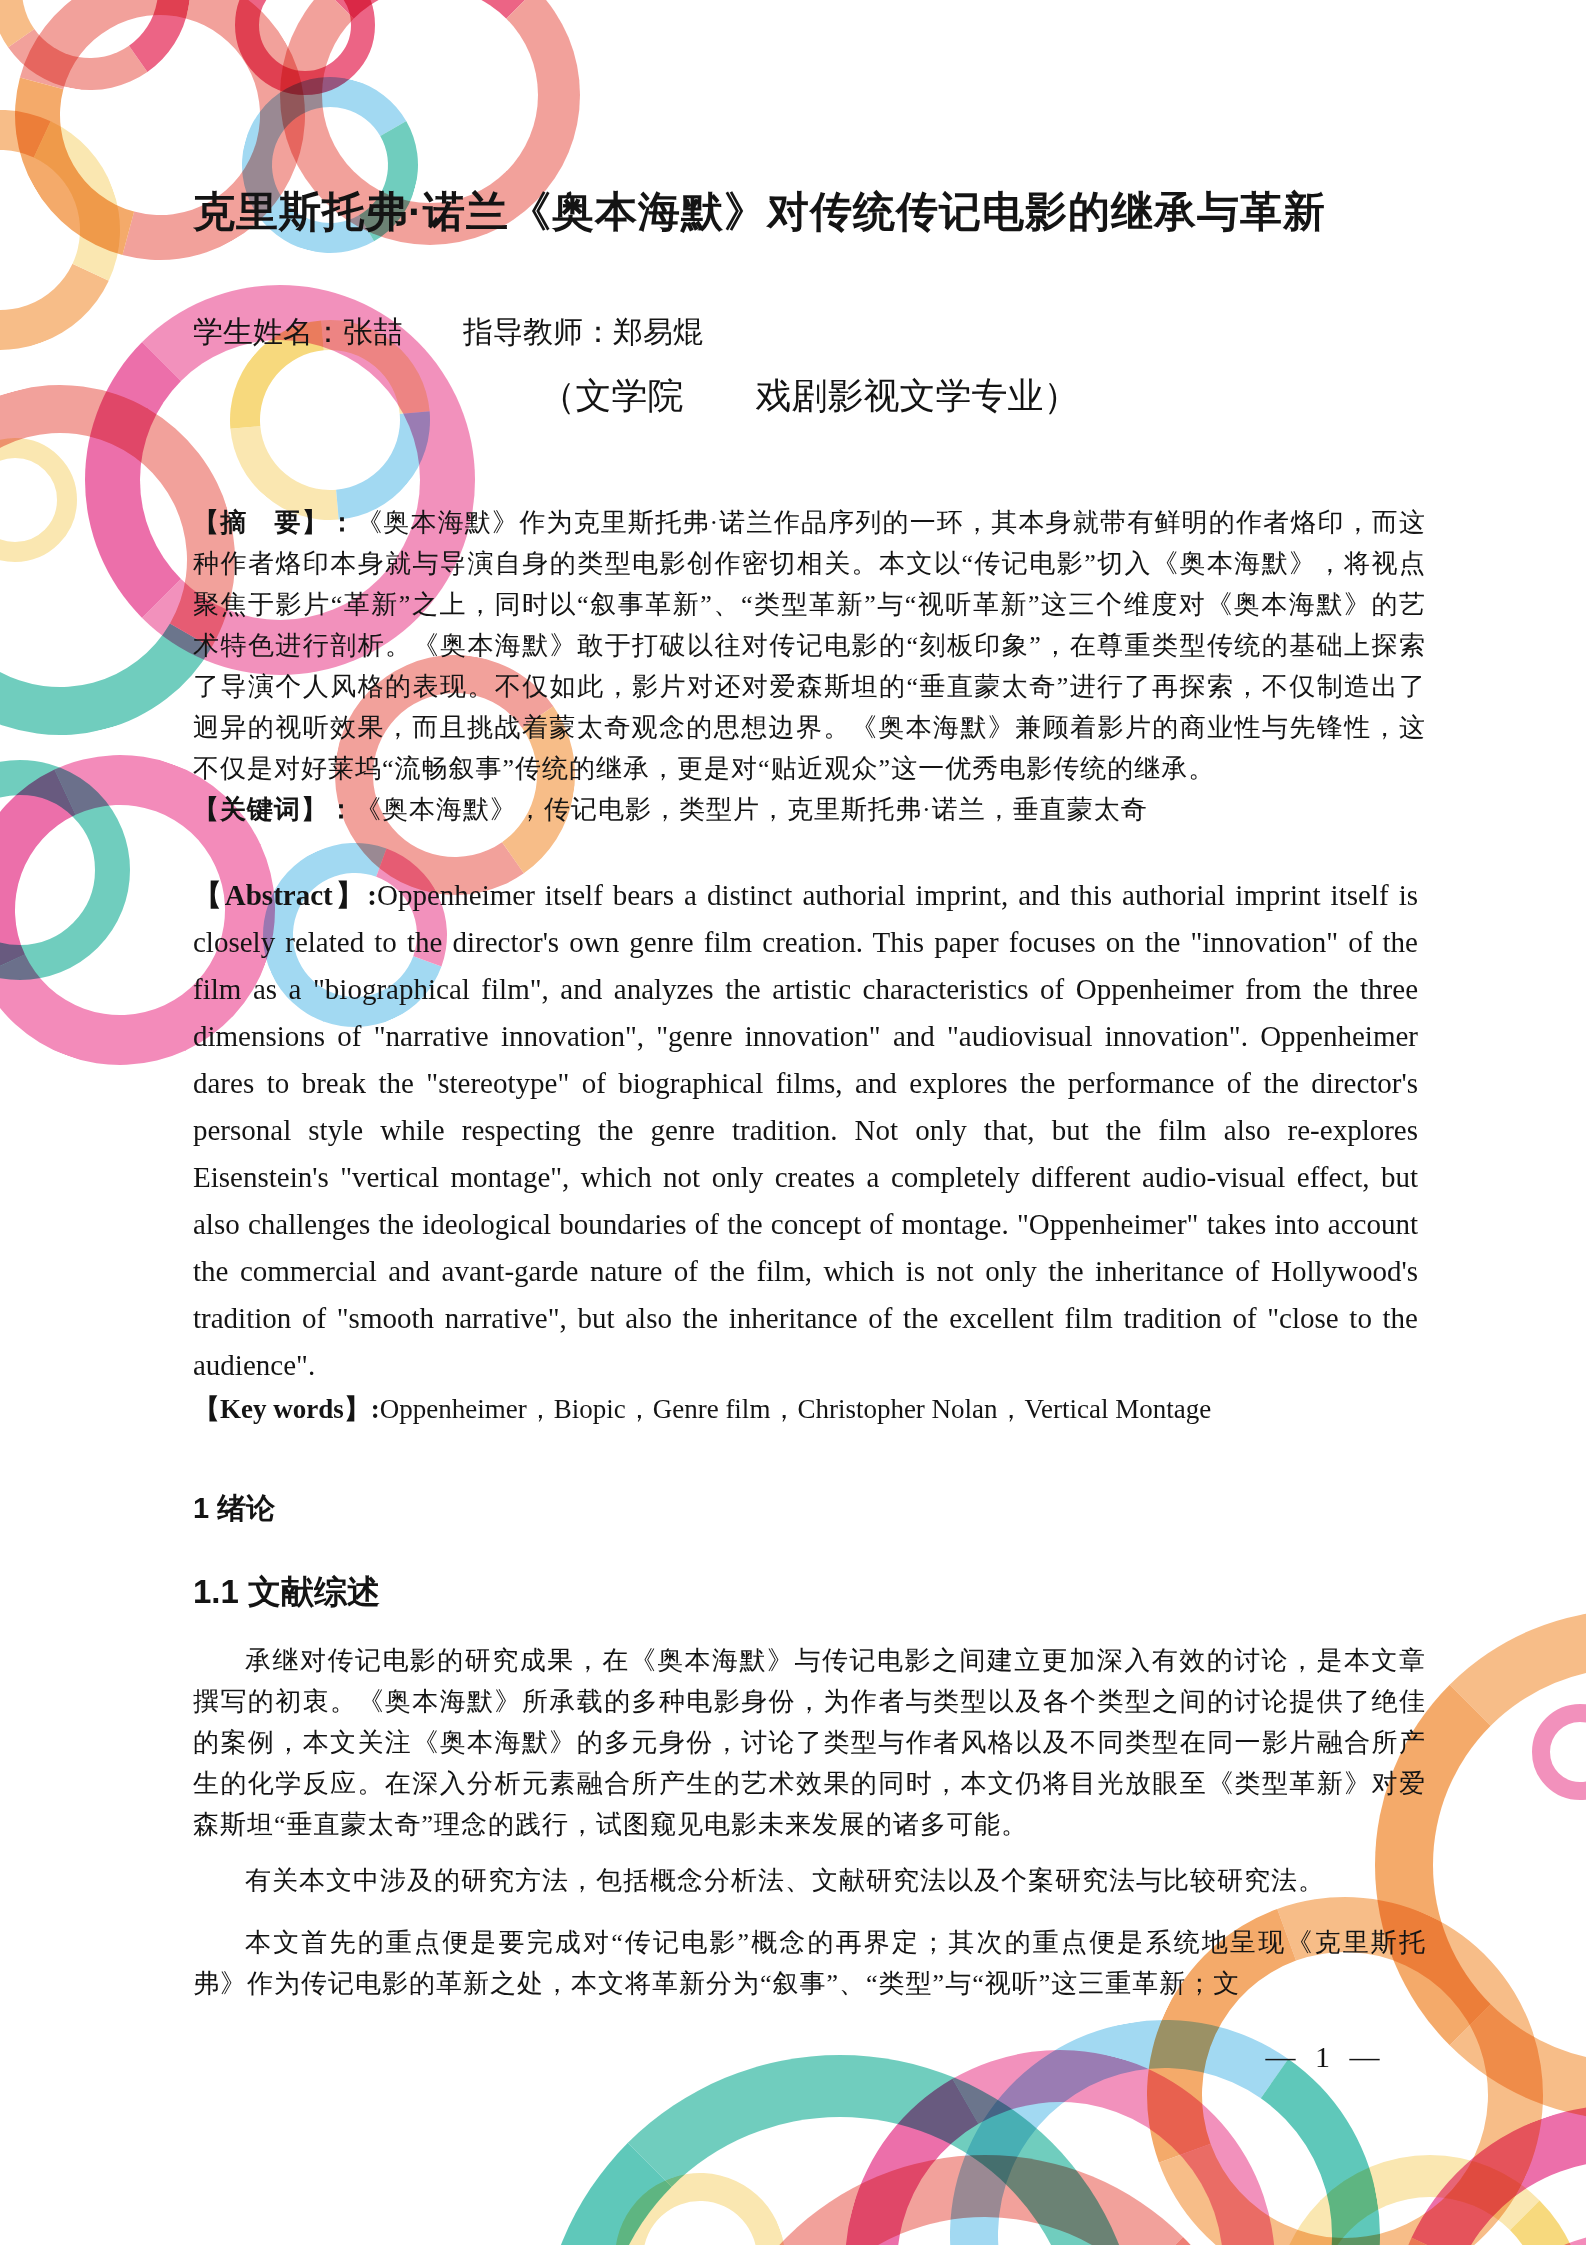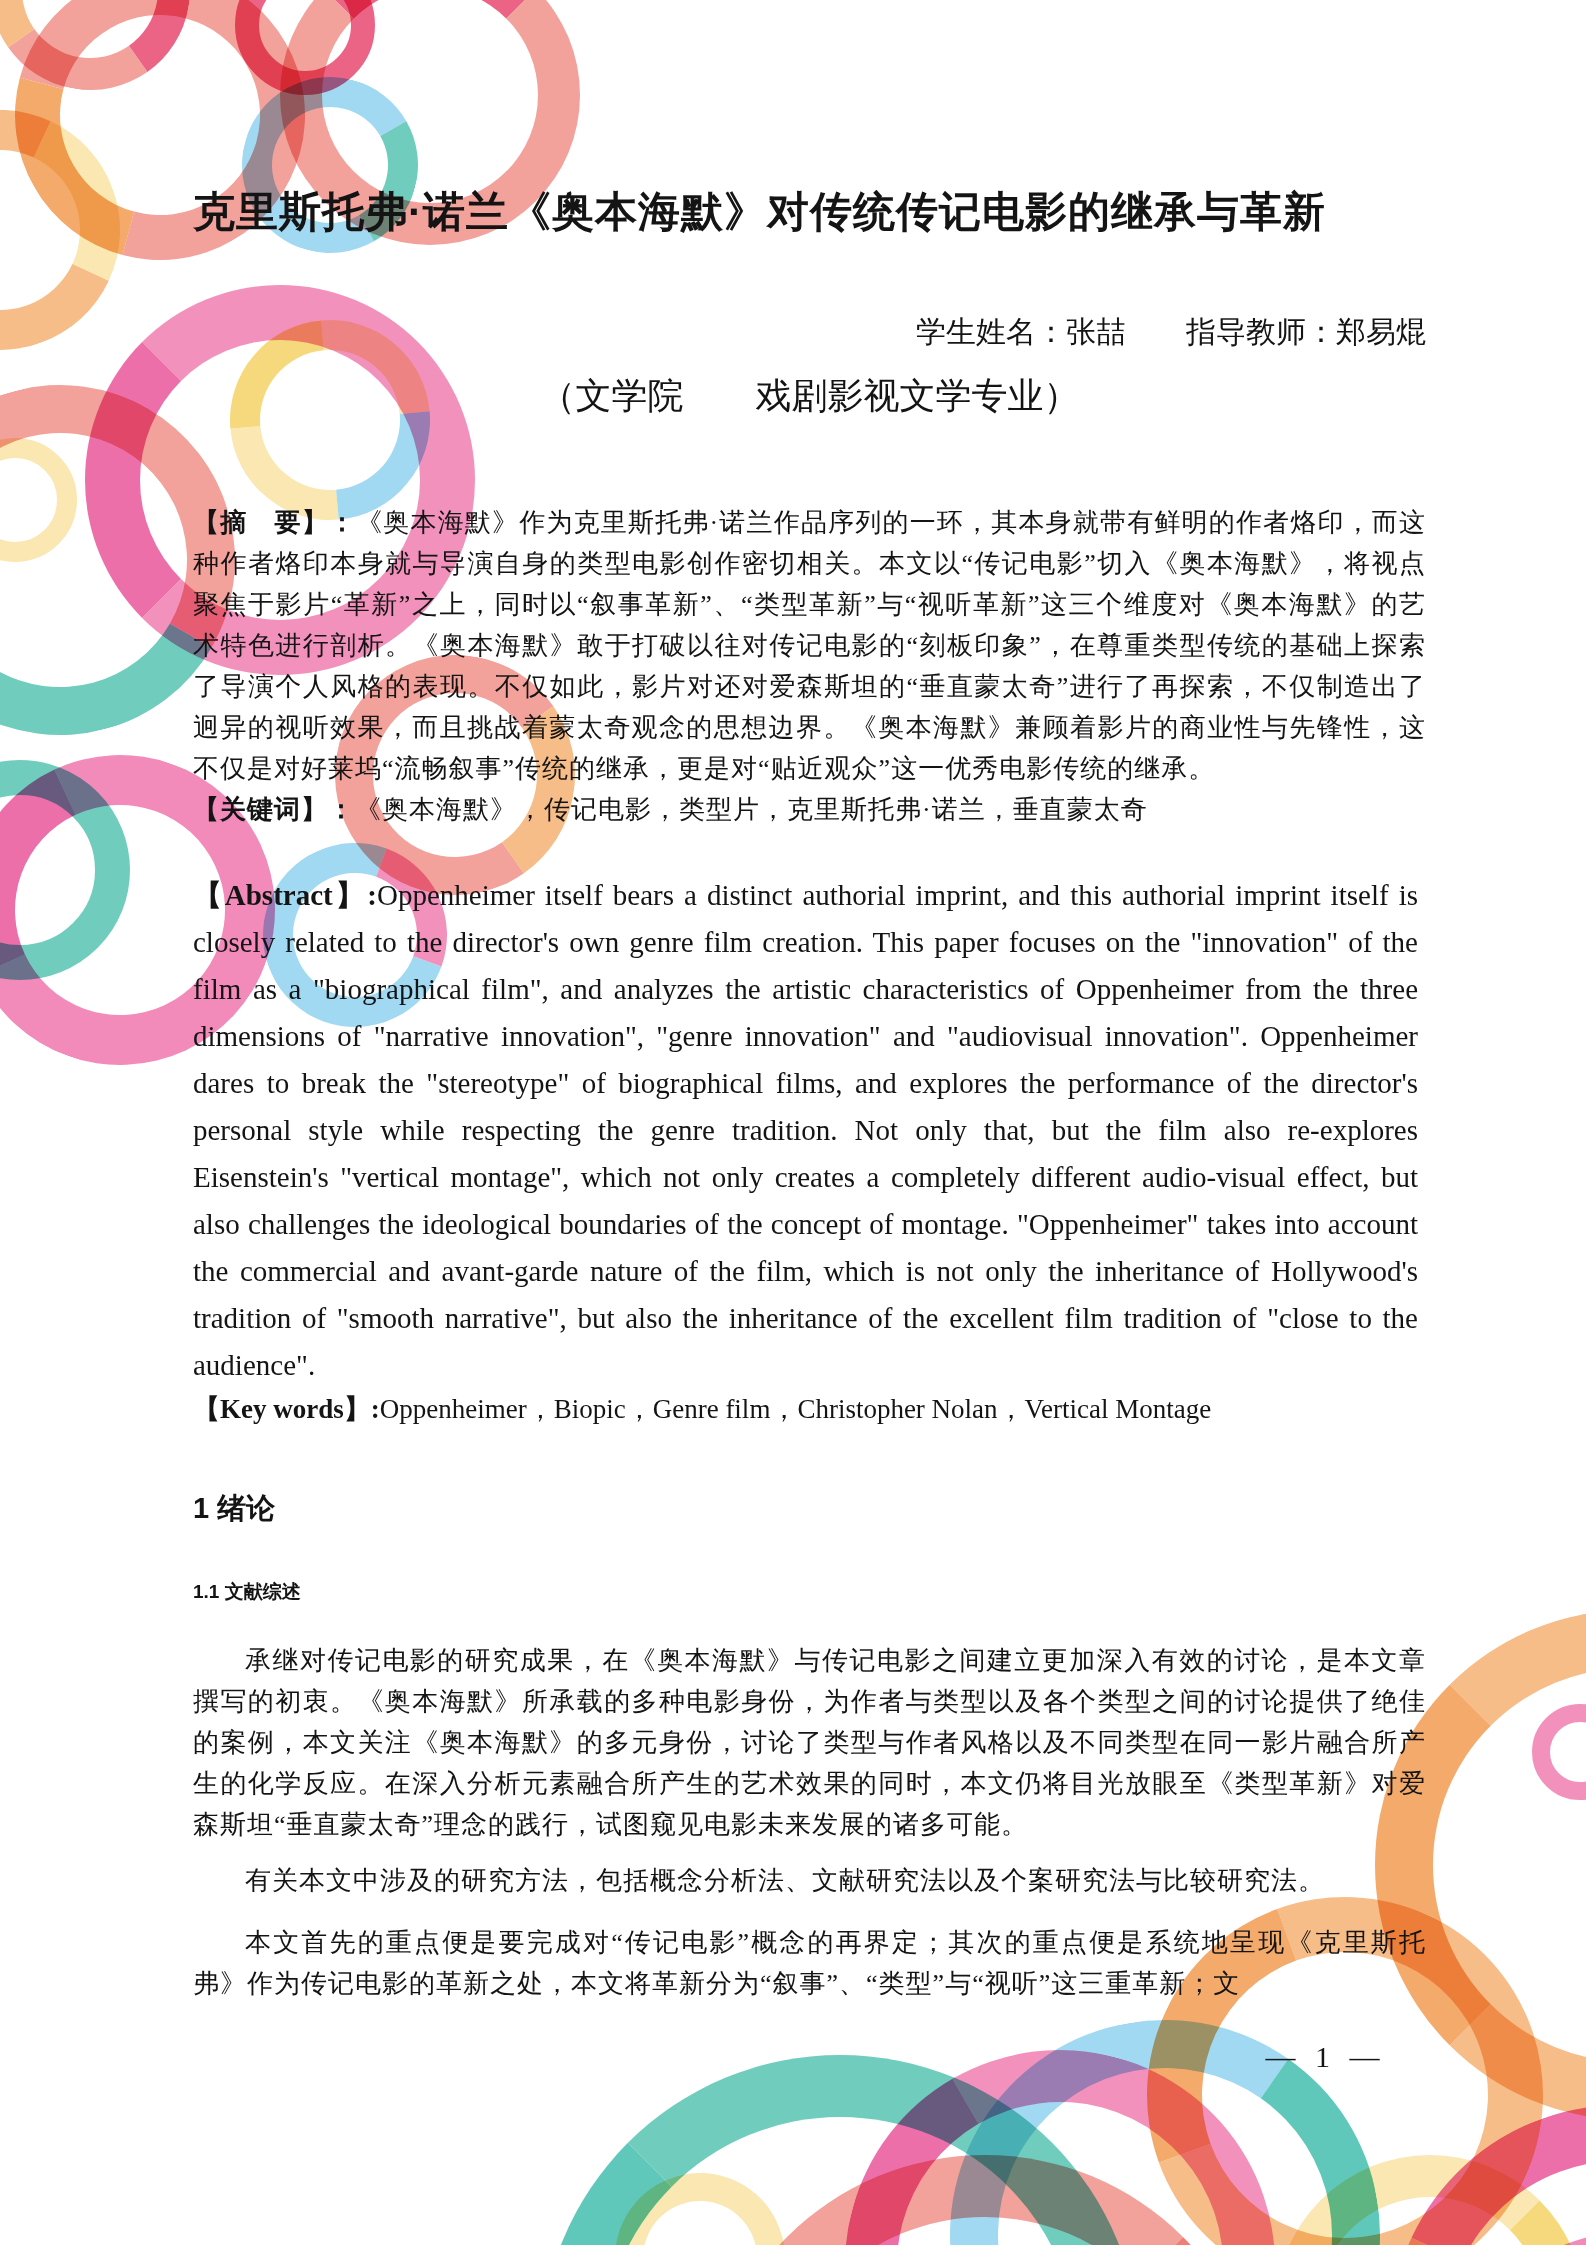--- a/index.html
+++ b/index.html
@@ -12,35 +12,35 @@
   .ring{
     position:absolute;border-radius:50%;border-style:solid;
     mix-blend-mode:multiply;opacity:.85;
   }
   .content{position:absolute;left:193px;top:0;width:1233px;z-index:1;}
   .title{
     margin:184px 0 0 0;
     font-family:"Liberation Sans","DejaVu Sans",sans-serif;
     font-weight:bold;font-size:42px;line-height:56px;letter-spacing:1px;
   }
-  .byline{margin:74px 0 0 0;text-align:right;font-size:30px;line-height:36px;}
+  .byline{margin:74px 0 0 0;text-align:left;font-size:30px;line-height:36px;}
   .byline .sep{white-space:pre;}
   .affil{margin:28px 0 0 0;text-align:center;font-size:36px;line-height:36px;}
   .abs-cn{margin:88px 0 0 0;font-size:26px;line-height:41px;text-align:justify;letter-spacing:1px;}
   .kw-cn{margin:0;font-size:26px;line-height:41px;letter-spacing:1px;}
   .lbl{font-weight:bold;}
   .abs-en{margin:42px 8px 0 0;font-size:29px;line-height:47px;text-align:justify;}
   .kw-en{margin:0;font-size:27px;line-height:41px;}
   .h1{
     margin:56px 0 0 0;font-family:"Liberation Sans","DejaVu Sans",sans-serif;
     font-weight:bold;font-size:29px;line-height:44px;
   }
   .h2{
     font-family:"Liberation Sans","DejaVu Sans",sans-serif;
-    font-weight:bold;font-size:19px;line-height:40px;
+    font-weight:bold;font-size:33px;line-height:40px;
   }
   .h2.s11{margin:42px 0 0 0;}
   .h2.s12{margin:36px 0 0 0;}
   .h2.s13{margin:22px 0 0 0;}
   .para{font-size:26px;line-height:41px;text-align:justify;text-indent:2em;letter-spacing:1px;}
   .para.p11{margin:28px 0 0 0;}
   .para.p12{margin:15px 0 0 0;}
   .para.p13{margin:21px 0 0 0;}
   .page-num{
     position:absolute;left:1238px;top:2040px;width:175px;z-index:1;

